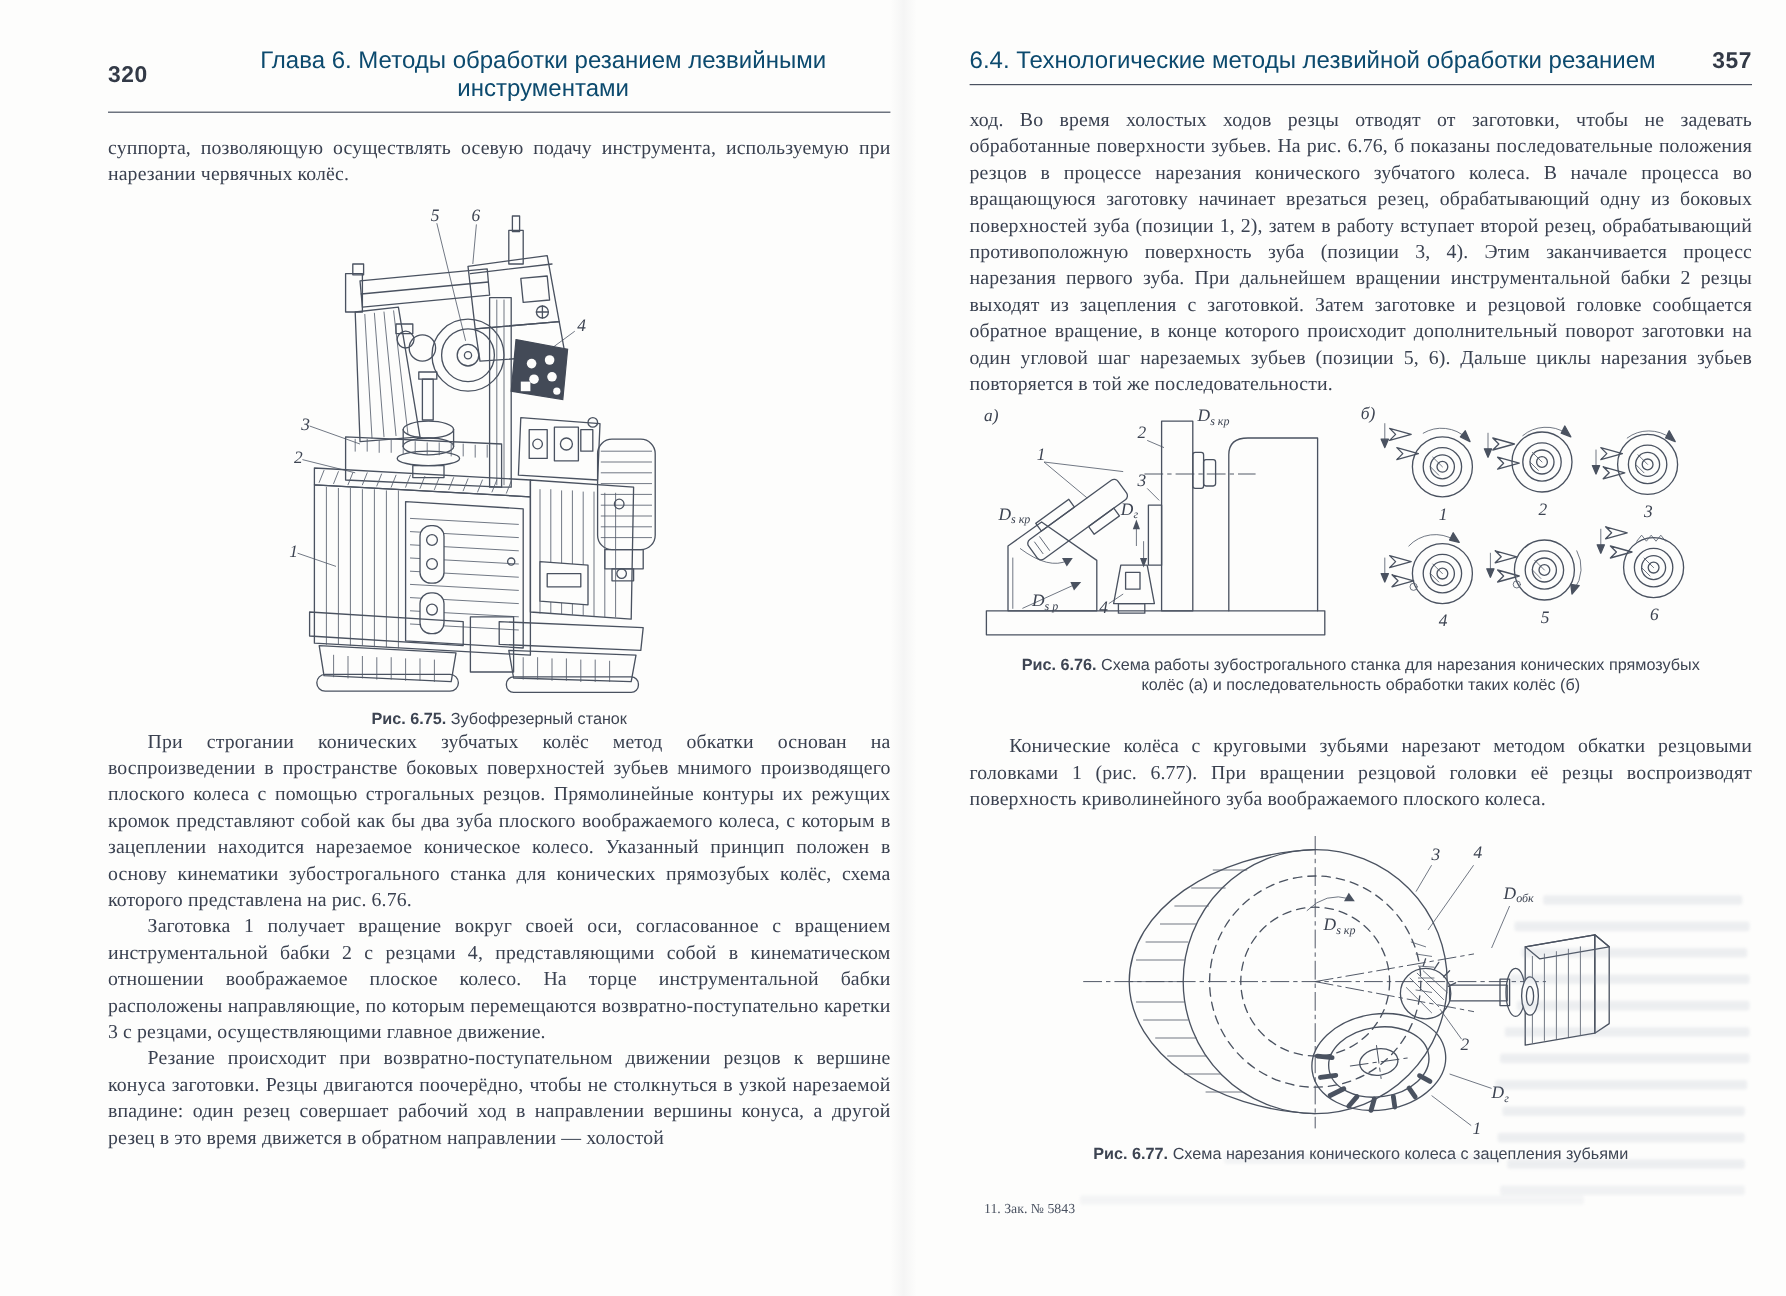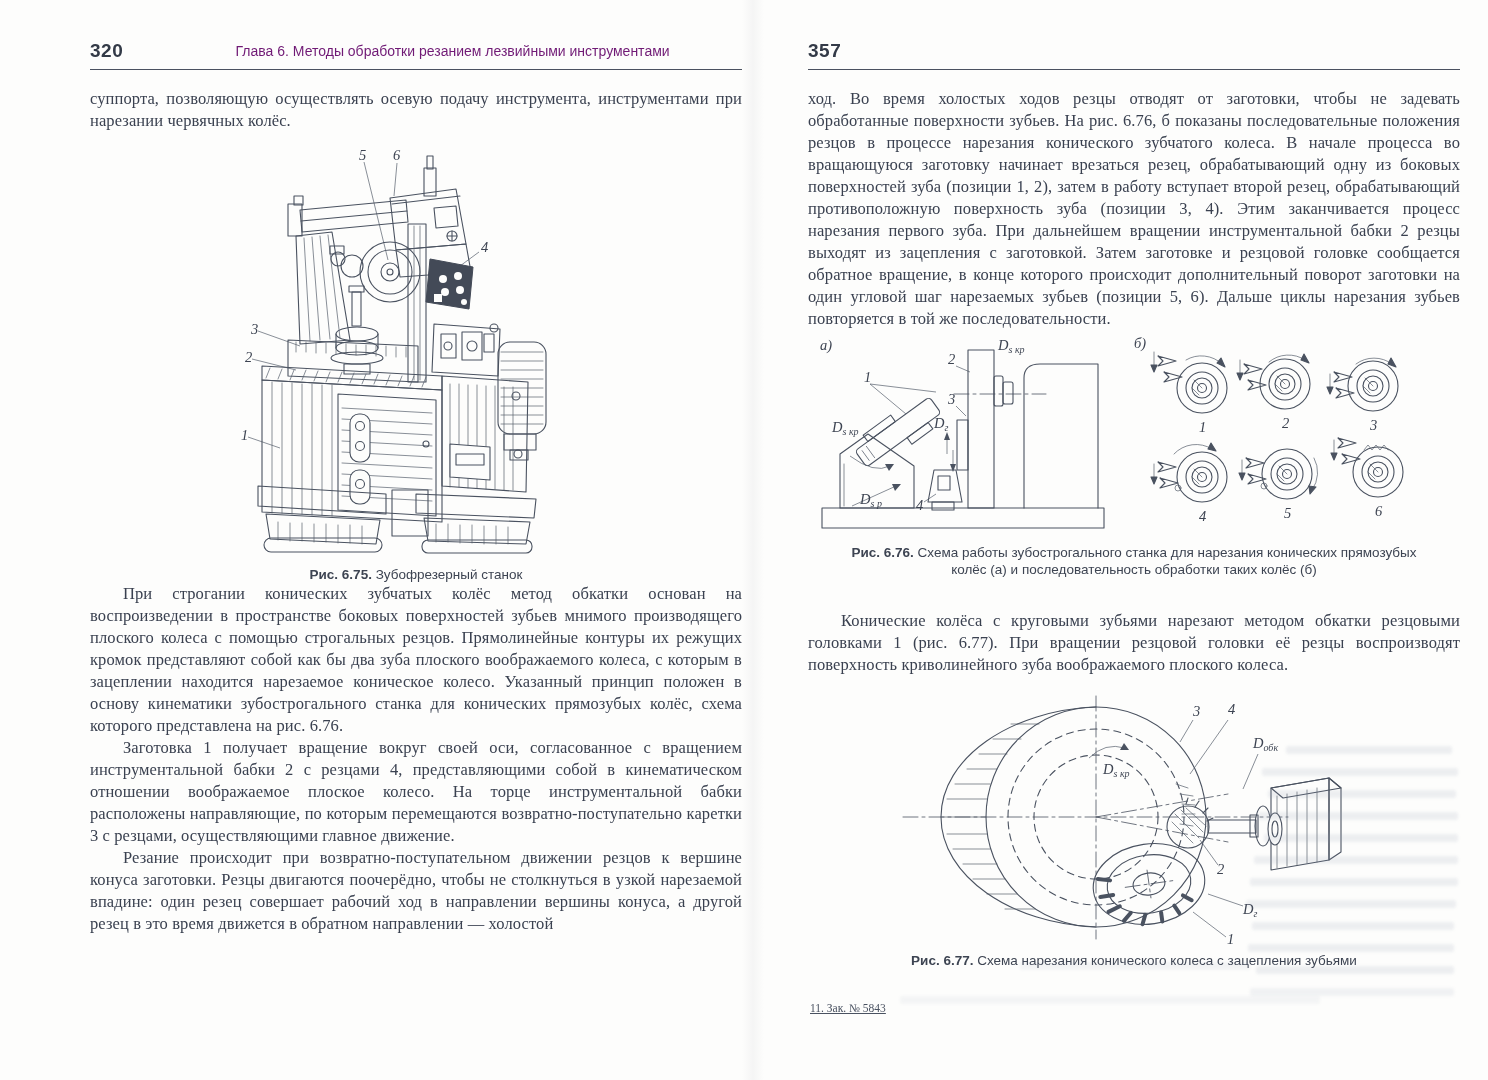--- a/index.html
+++ b/index.html
@@ -16,21 +16,21 @@
   .page{position:absolute;top:40px;width:652px;}
   .page-left{left:90px;}
   .page-right{left:808px;}
   .pg-header{
     font-family:"Liberation Sans", sans-serif;
     display:flex;align-items:center;
     border-bottom:1.5px solid #4a5160;
     padding-bottom:7px;
   }
   .pg-num{font-size:19px;font-weight:bold;color:#333a47;letter-spacing:.5px;}
-  .pg-title{font-size:14px;color:#701a75;}
+  .pg-title{font-size:20px;color:#0c4a6e;}
   .page-left .pg-title{flex:1;text-align:center;padding-left:40px;}
   .page-right .pg-title{flex:1;text-align:left;}
   p.body{
     font-size:16.5px;line-height:22px;margin:0;text-align:justify;
     text-indent:33px;letter-spacing:.1px;
   }
   p.no-indent{text-indent:0;}
   figure{margin:0;text-align:center;}
   .caption{
     font-family:"Liberation Sans", sans-serif;
@@ -42,36 +42,36 @@
   svg .ln{stroke:#4a5260;fill:none;stroke-width:1.1;stroke-linejoin:round;stroke-linecap:round;}
   svg .thin{stroke:#565e6c;fill:none;stroke-width:.7;}
   svg .fillw{fill:#fdfdfc;}
   svg .dark{fill:#434a57;stroke:#434a57;}
   svg .lbl{font-family:"Liberation Serif",serif;font-style:italic;font-size:14.5px;fill:#3d4452;stroke:none;}
   svg .sub{font-size:10px;}
   svg .dash{stroke-dasharray:7 5;}
   svg .dashdot{stroke-dasharray:15 4 3 4;stroke-width:.8;}
   .ghost{position:absolute;background:#8e99ad;opacity:.14;height:8px;border-radius:2px;filter:blur(1.4px);}
   .print-footer{
-    position:absolute;top:962px;left:2px;
-    font-size:11.5px;color:#4a5261;font-family:"Liberation Serif",serif;text-decoration:underline;
+    position:absolute;top:962px;left:12px;
+    font-size:11.5px;color:#4a5261;font-family:"Liberation Serif",serif;
   }
 </style>
 </head>
 <body>
 
 <div class="gutter"></div>
 
 <section class="page page-left">
   <header class="pg-header">
     <span class="pg-num">320</span>
     <span class="pg-title">Глава 6. Методы обработки резанием лезвийными инструментами</span>
   </header>
 
-  <p class="body no-indent" style="margin-top:18px">суппорта, позволяющую осуществлять осевую подачу инструмента, инструментами при нарезании червячных колёс.</p>
+  <p class="body no-indent" style="margin-top:18px">суппорта, позволяющую осуществлять осевую подачу инструмента, используемую при нарезании червячных колёс.</p>
 
   <figure style="margin-top:12px">
     <svg width="320" height="412" viewBox="0 0 320 412" style="display:block;margin-left:148px">
 
       <g class="thin">
         <line x1="126" y1="18" x2="150" y2="116"></line>
         <line x1="159" y1="19" x2="156" y2="52"></line>
         <line x1="241" y1="108" x2="222" y2="122"></line>
         <line x1="20" y1="187" x2="62" y2="202"></line>
         <line x1="14" y1="215" x2="58" y2="226"></line>
@@ -281,20 +281,21 @@
     </figcaption>
   </figure>
 
   <p class="body">При строгании конических зубчатых колёс метод обкатки основан на воспроизведении в пространстве боковых поверхностей зубьев мнимого производящего плоского колеса с помощью строгальных резцов. Прямолинейные контуры их режущих кромок представляют собой как бы два зуба плоского воображаемого колеса, с которым в зацеплении находится нарезаемое коническое колесо. Указанный принцип положен в основу кинематики зубострогального станка для конических прямозубых колёс, схема которого представлена на рис. 6.76.</p>
   <p class="body">Заготовка 1 получает вращение вокруг своей оси, согласованное с вращением инструментальной бабки 2 с резцами 4, представляющими собой в кинематическом отношении воображаемое плоское колесо. На торце инструментальной бабки расположены направляющие, по которым перемещаются возвратно-поступательно каретки 3 с резцами, осуществляющими главное движение.</p>
   <p class="body">Резание происходит при возвратно-поступательном движении резцов к вершине конуса заготовки. Резцы двигаются поочерёдно, чтобы не столкнуться в узкой нарезаемой впадине: один резец совершает рабочий ход в направлении вершины конуса, а другой резец в это время движется в обратном направлении — холостой</p>
 </section>
 
 <section class="page page-right">
   <header class="pg-header">
+    <span class="pg-title">6.4. Технологические методы лезвийной обработки резанием</span>
     <span class="pg-num">357</span>
   </header>
 
   <p class="body no-indent" style="margin-top:18px">ход. Во время холостых ходов резцы отводят от заготовки, чтобы не задевать обработанные поверхности зубьев. На рис. 6.76, б показаны последовательные положения резцов в процессе нарезания конического зубчатого колеса. В начале процесса во вращающуюся заготовку начинает врезаться резец, обрабатывающий одну из боковых поверхностей зуба (позиции 1, 2), затем в работу вступает второй резец, обрабатывающий противоположную поверхность зуба (позиции 3, 4). Этим заканчивается процесс нарезания первого зуба. При дальнейшем вращении инструментальной бабки 2 резцы выходят из зацепления с заготовкой. Затем заготовке и резцовой головке сообщается обратное вращение, в конце которого происходит дополнительный поворот заготовки на один угловой шаг нарезаемых зубьев (позиции 5, 6). Дальше циклы нарезания зубьев повторяется в той же последовательности.</p>
 
   <figure style="margin-top:6px">
     <div style="display:flex;gap:18px;justify-content:flex-start">
 
       <svg width="300" height="200" viewBox="0 0 300 200" style="margin-left:6px">
         <g class="ln">

